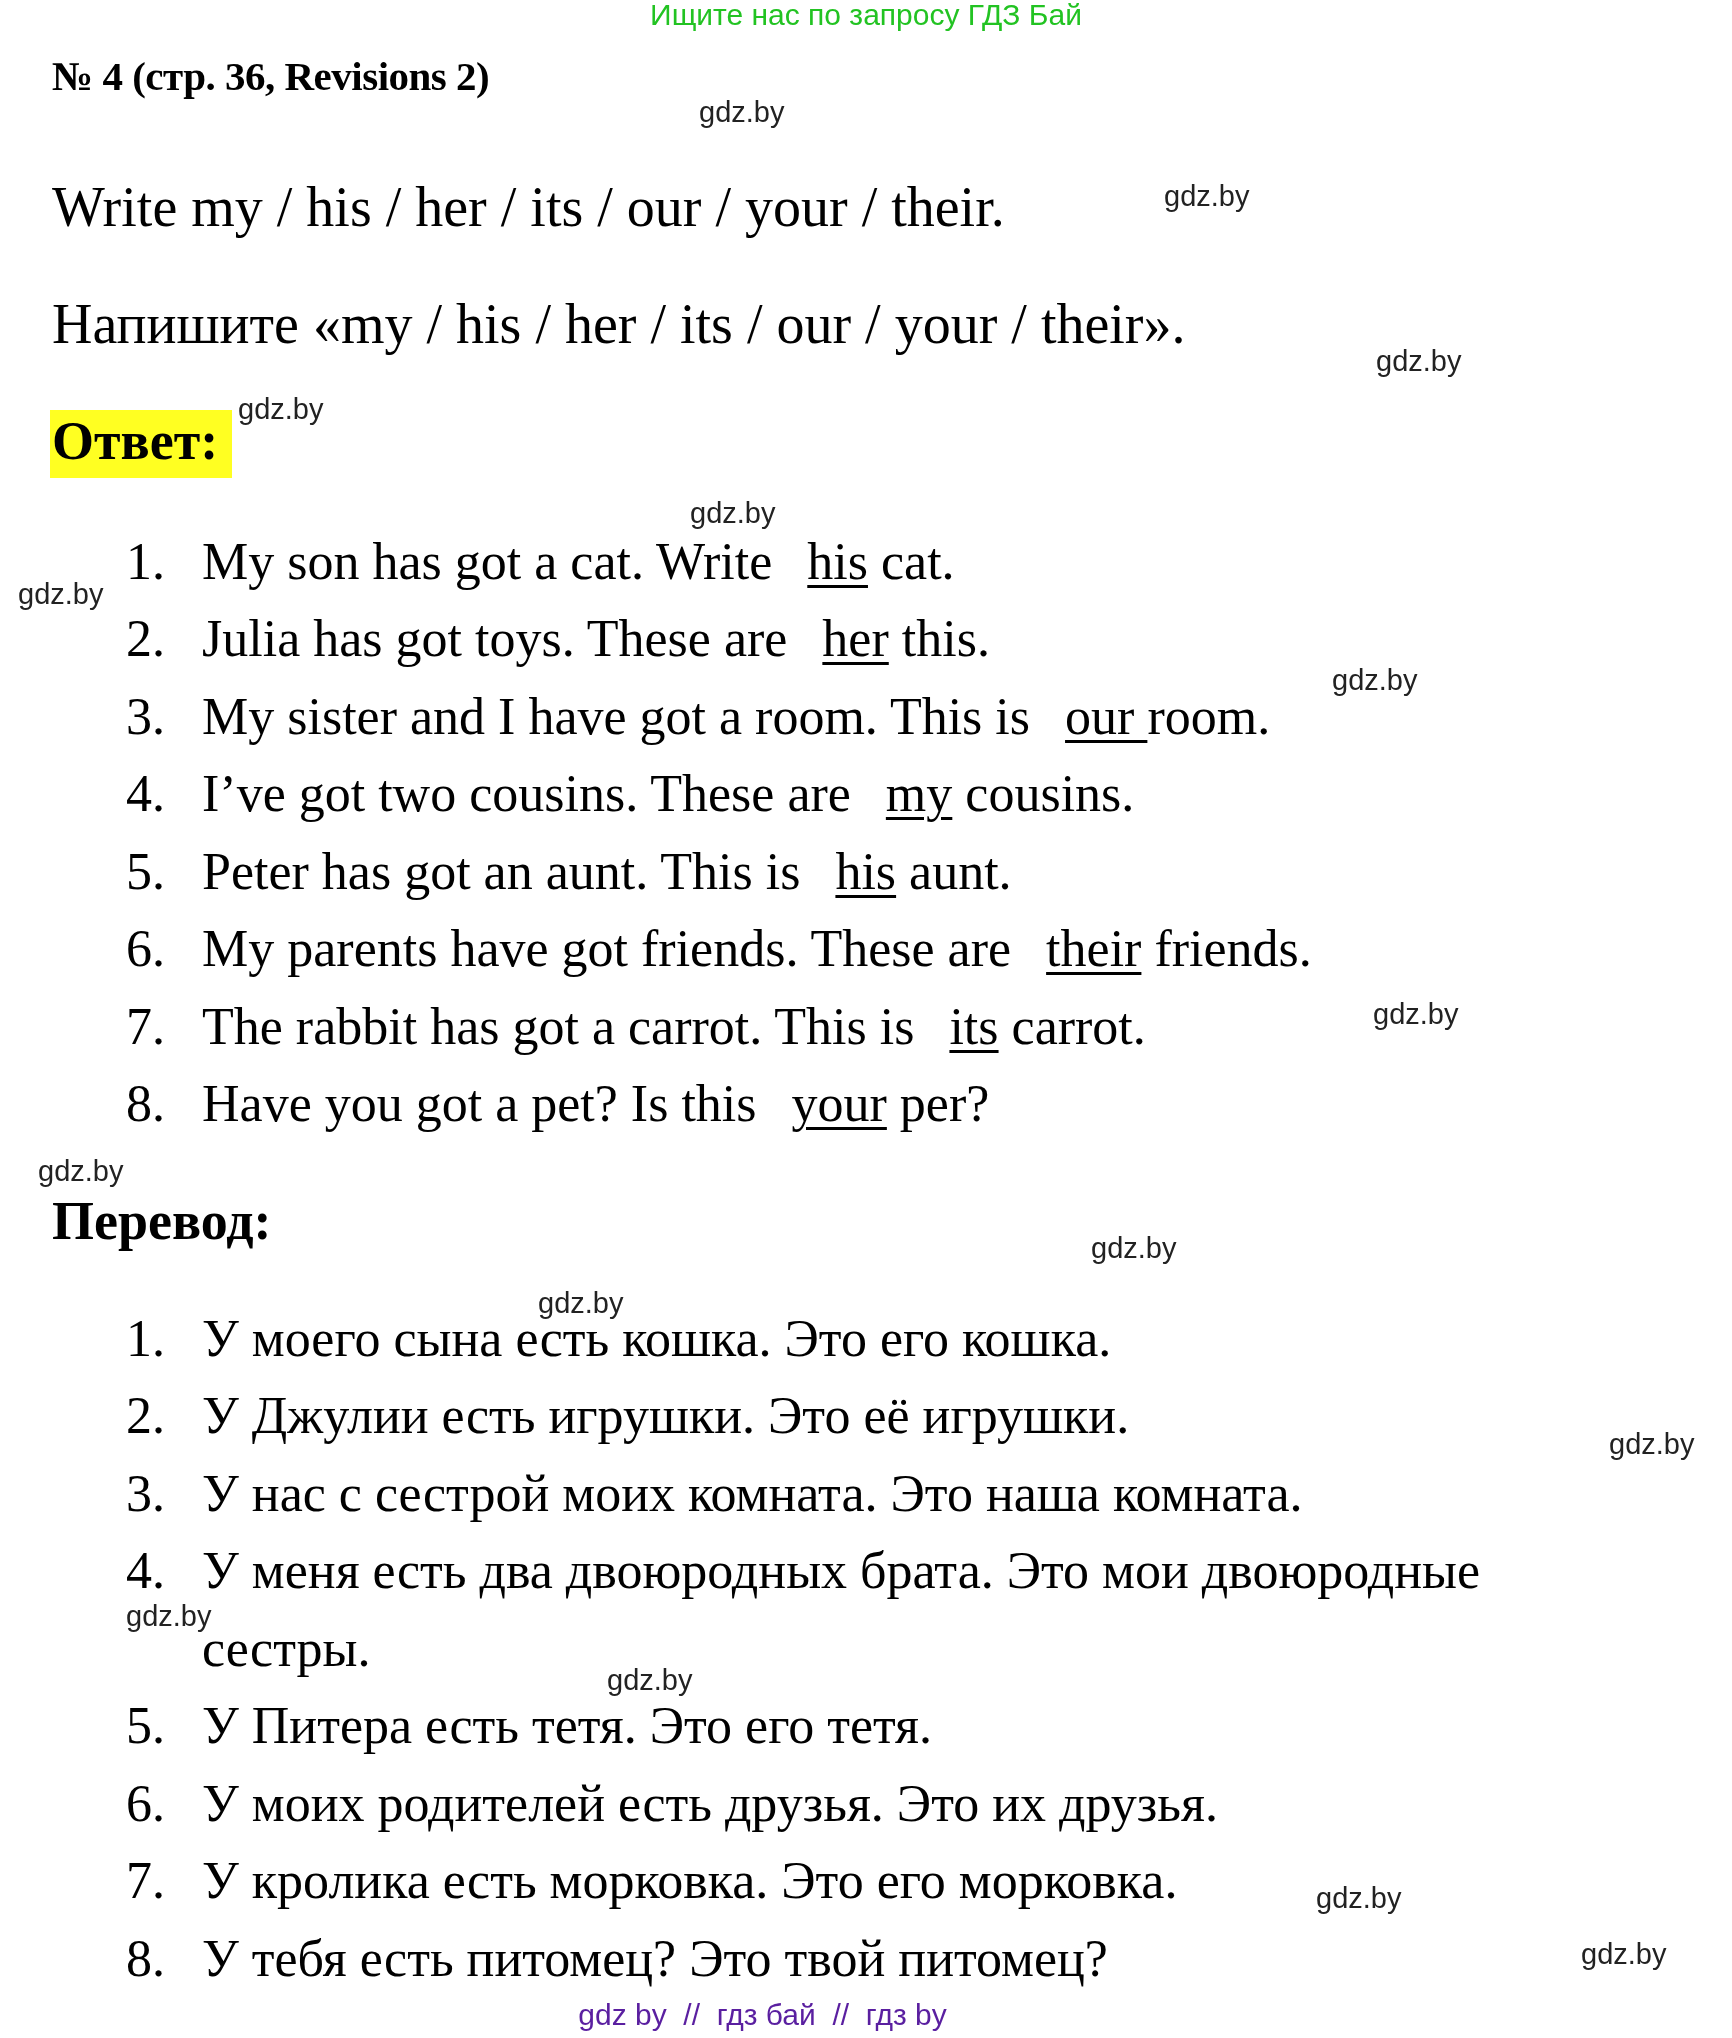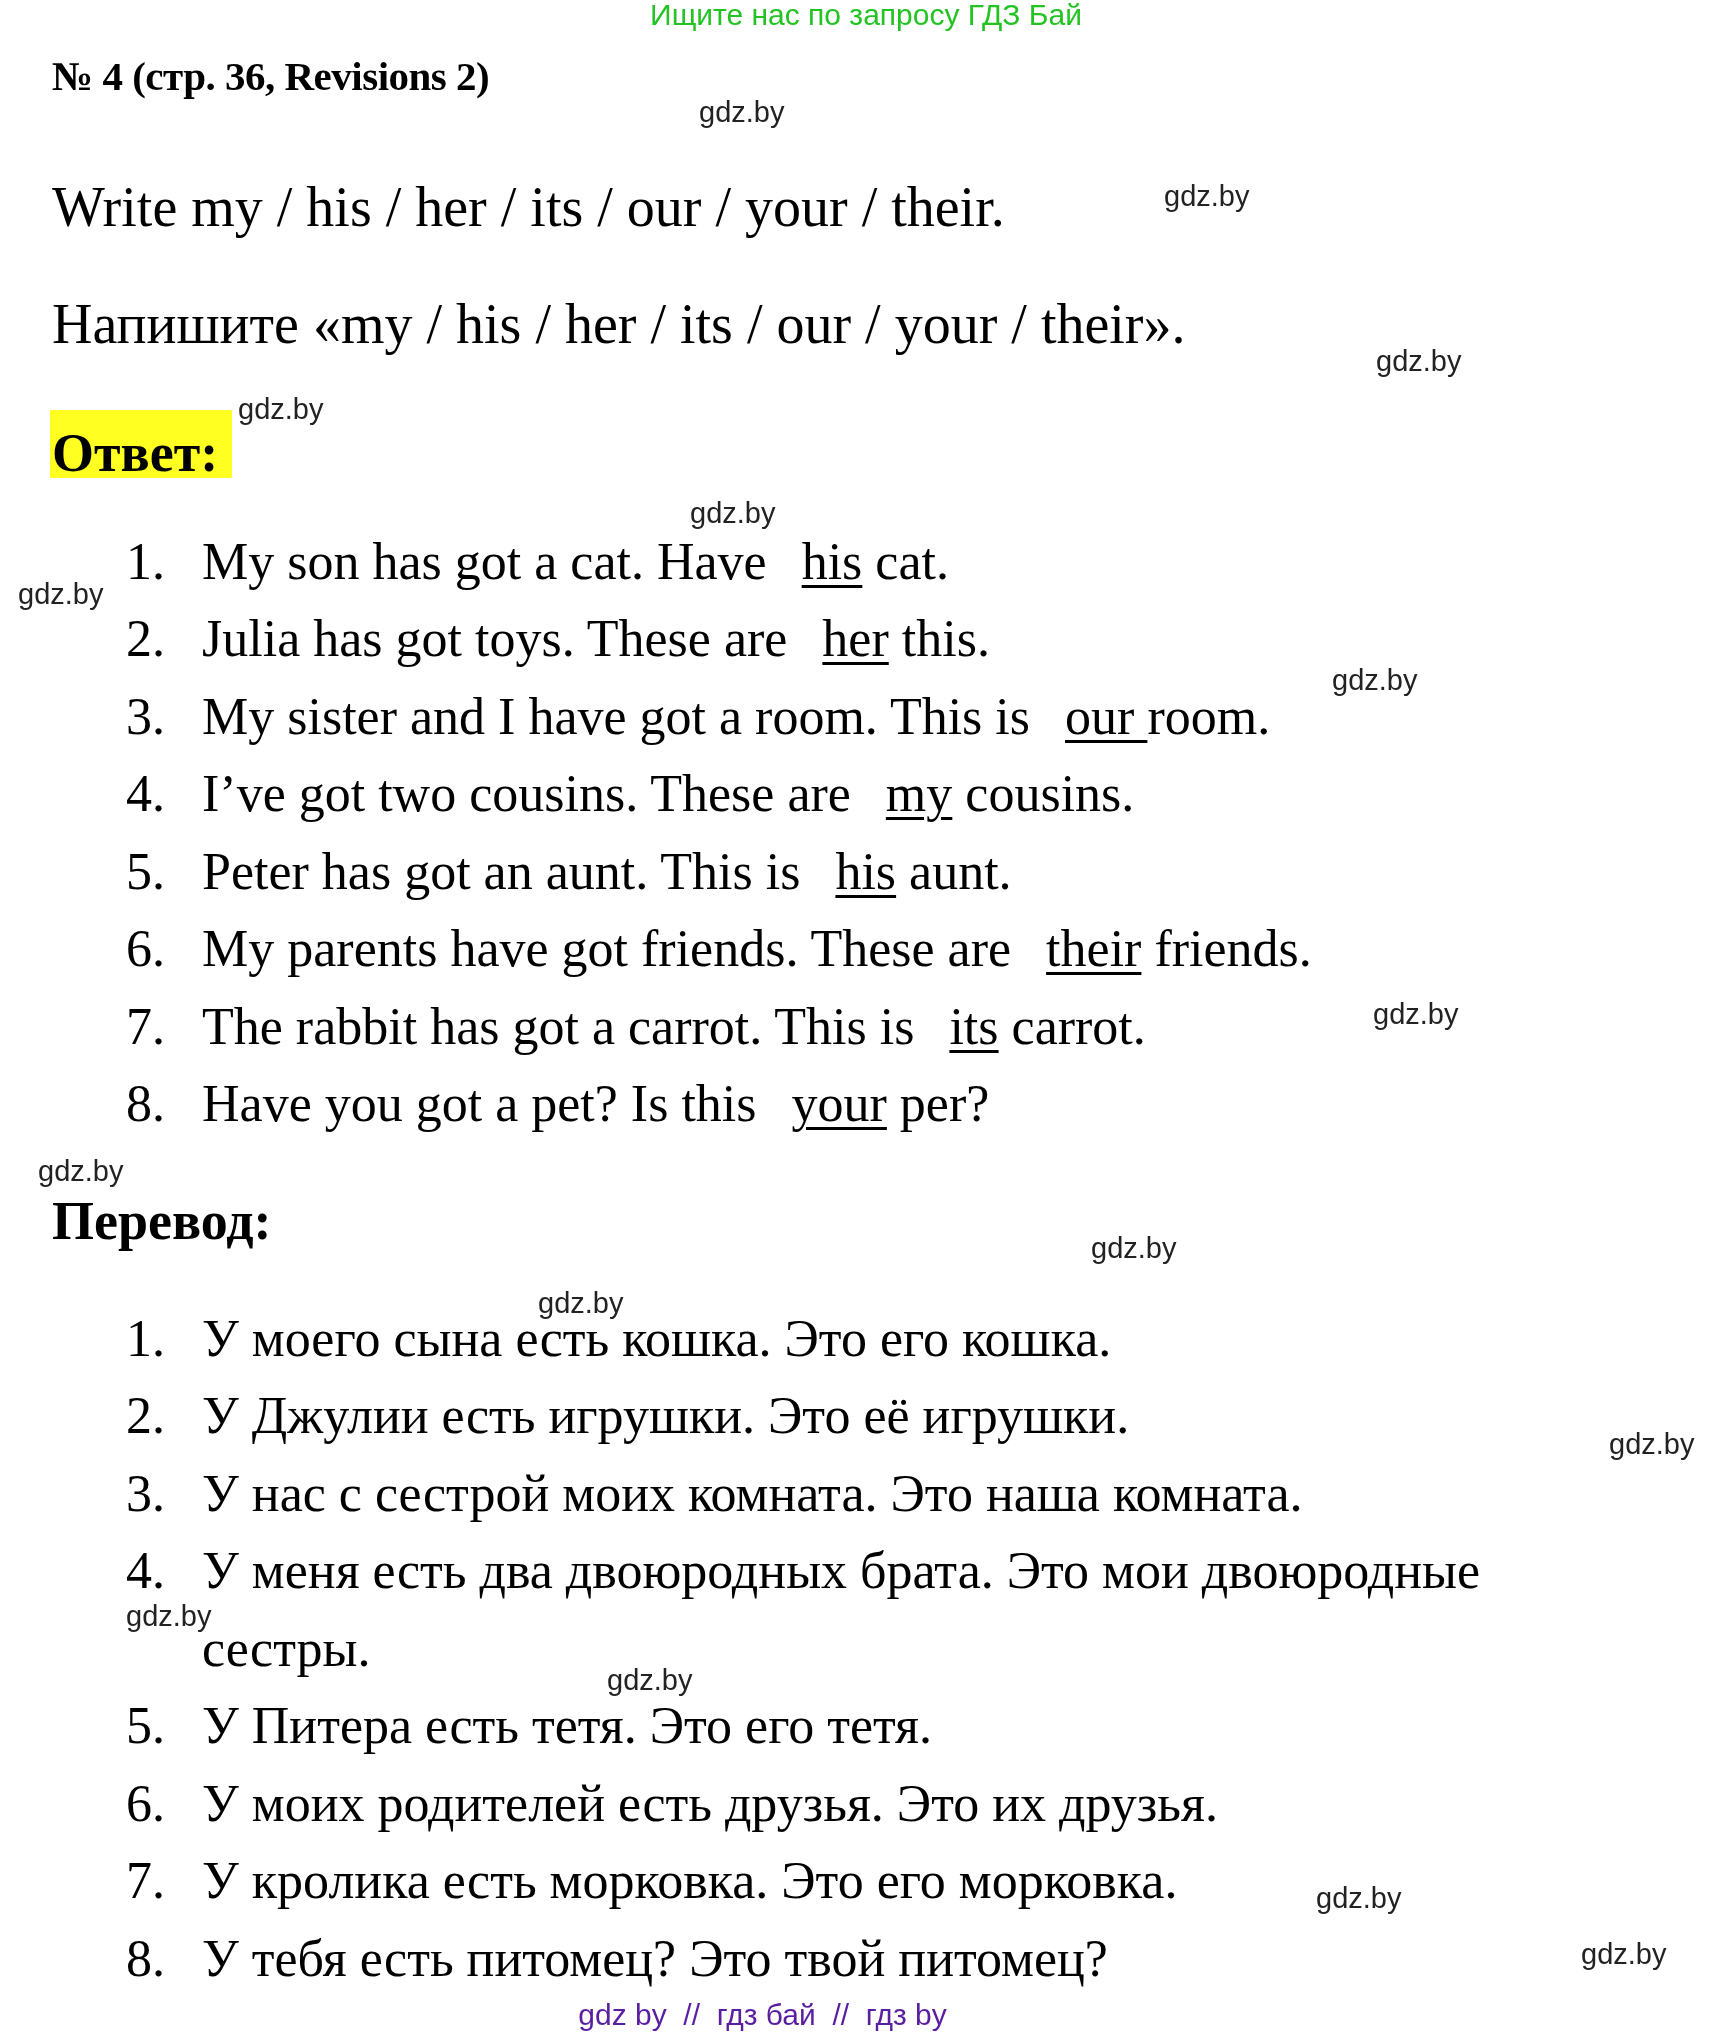--- a/index.html
+++ b/index.html
@@ -4,21 +4,21 @@
 <style>
   html, body { margin:0; padding:0; background:#ffffff; }
   body { width:1732px; height:2038px; position:relative; overflow:hidden; }
   .abs { position:absolute; white-space:nowrap; }
   .serif { font-family:"Liberation Serif", "DejaVu Serif", serif; color:#000; }
   .sans { font-family:"Liberation Sans", "DejaVu Sans", sans-serif; }
   .top-banner { left:0; width:1732px; text-align:center; top:-2px; font-size:30px; color:#22c322; }
   .title { left:52px; top:52px; font-size:41px; font-weight:bold; letter-spacing:-0.5px; }
   .instr { left:52px; font-size:56px; }
   .answer-box { left:50px; top:410px; width:182px; height:68px; background:#ffff22; }
-  .answer-label { left:52px; top:410px; font-size:54px; font-weight:bold;margin-top:12px; }
+  .answer-label { left:52px; top:410px; font-size:54px; font-weight:bold; }
   .section-label { left:52px; font-size:54px; font-weight:bold; }
   .item-num { font-size:52px; left:126px; }
   .item-text { font-size:52px; left:202px; }
   .u { text-decoration:underline; text-decoration-thickness:3px; text-underline-offset:6px;margin-left:22px; }
   .wm { font-size:29px; color:#222; }
   .footer { left:0; width:1525px; text-align:center; top:1998px; font-size:30px; color:#5a1fa0; }
 </style>
 </head>
 <body>
 
@@ -27,21 +27,21 @@
 <div class="abs serif title">№ 4 (стр. 36, Revisions 2)</div>
 
 <div class="abs serif instr" style="top:175px;">Write my / his / her / its / our / your / their.</div>
 <div class="abs serif instr" style="top:292px;">Напишите «my / his / her / its / our / your / their».</div>
 
 <div class="abs answer-box"></div>
 <div class="abs serif answer-label">Ответ:</div>
 
 <div>
   <div class="abs serif item-num" style="top:532px;">1.</div>
-  <div class="abs serif item-text" style="top:532px;"><span>My son has got a cat. Have </span><span class="u">his</span><span> cat.</span></div>
+  <div class="abs serif item-text" style="top:532px;"><span>My son has got a cat. Write </span><span class="u">his</span><span> cat.</span></div>
 
   <div class="abs serif item-num" style="top:609px;">2.</div>
   <div class="abs serif item-text" style="top:609px;"><span>Julia has got toys. These are </span><span class="u">her</span><span> this.</span></div>
 
   <div class="abs serif item-num" style="top:687px;">3.</div>
   <div class="abs serif item-text" style="top:687px;"><span>My sister and I have got a room. This is </span><span class="u" style="white-space:pre">our </span><span>room.</span></div>
 
   <div class="abs serif item-num" style="top:764px;">4.</div>
   <div class="abs serif item-text" style="top:764px;"><span>I’ve got two cousins. These are </span><span class="u">my</span><span> cousins.</span></div>
 

